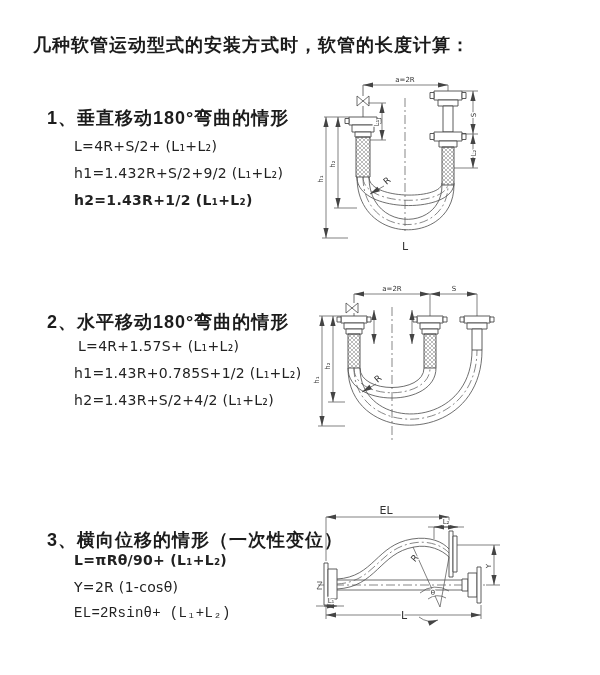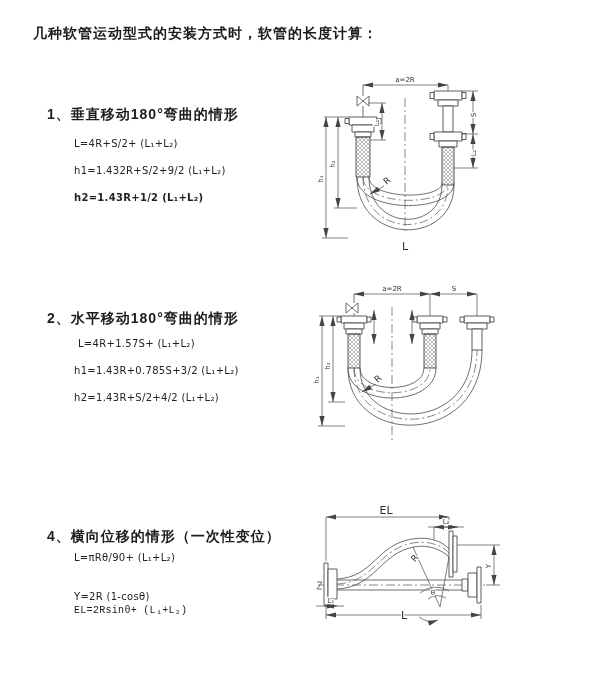--- a/index.html
+++ b/index.html
@@ -1,21 +1,21 @@
 <!DOCTYPE html>
 <html><head>
 <meta charset="utf-8">
 <style>
   html,body{margin:0;padding:0;}
   body{width:600px;height:675px;background:#fff;position:relative;overflow:hidden;
        font-family:"Liberation Sans",sans-serif;color:#1c1c1c;}
   .abs{position:absolute;}
-  .title{left:33px;top:25px;font-size:14px;font-weight:bold;letter-spacing:1px;white-space:nowrap;}
-  .heading{font-size:14px;font-weight:bold;letter-spacing:1px;white-space:nowrap;}
-  .formula{font-family:"DejaVu Sans","Liberation Sans",sans-serif;font-size:10px;
+  .title{left:33px;top:33px;font-size:18px;font-weight:bold;letter-spacing:1px;white-space:nowrap;}
+  .heading{font-size:18px;font-weight:bold;letter-spacing:1px;white-space:nowrap;}
+  .formula{font-family:"DejaVu Sans","Liberation Sans",sans-serif;font-size:14px;
            letter-spacing:0.3px;white-space:nowrap;color:#222;}
   svg{position:absolute;overflow:visible;}
   svg line,svg path,svg rect,svg circle{vector-effect:non-scaling-stroke;}
   .thin{stroke:#4a4a4a;stroke-width:0.8;fill:none;}
   .dim{stroke:#4a4a4a;stroke-width:0.7;fill:none;}
   .cl{stroke:#555;stroke-width:0.7;fill:none;stroke-dasharray:9 3 2 3;}
   .fit{stroke:#4a4a4a;stroke-width:0.9;fill:#fff;}
   .lbl{font-family:"DejaVu Sans","Liberation Sans",sans-serif;font-size:7px;fill:#333;
        paint-order:stroke;stroke:#fff;stroke-width:2.5px;text-anchor:middle;}
   .lbl-big{font-size:11px;}
@@ -26,26 +26,26 @@
 
 <div class="abs title">几种软管运动型式的安装方式时，软管的长度计算：</div>
 
 <div class="abs heading" style="left:47px;top:106px;">1、垂直移动180°弯曲的情形</div>
 <div class="abs formula" style="left:74px;top:138px;">L=4R+S/2+ (L₁+L₂)</div>
 <div class="abs formula" style="left:74px;top:165px;">h1=1.432R+S/2+9/2 (L₁+L₂)</div>
 <div class="abs formula" style="left:74px;top:192px;font-weight:bold;">h2=1.43R+1/2 (L₁+L₂)</div>
 
 <div class="abs heading" style="left:47px;top:310px;">2、水平移动180°弯曲的情形</div>
 <div class="abs formula" style="left:78px;top:338px;">L=4R+1.57S+ (L₁+L₂)</div>
-<div class="abs formula" style="left:74px;top:365px;">h1=1.43R+0.785S+3/2 (L₁+L₂)</div>
+<div class="abs formula" style="left:74px;top:365px;">h1=1.43R+0.785S+1/2 (L₁+L₂)</div>
 <div class="abs formula" style="left:74px;top:392px;">h2=1.43R+S/2+4/2 (L₁+L₂)</div>
 
-<div class="abs heading" style="left:47px;top:528px;">4、横向位移的情形（一次性变位）</div>
-<div class="abs formula" style="left:74px;top:552px;">L=πRθ/90+ (L₁+L₂)</div>
-<div class="abs formula" style="left:74px;top:579px;margin-top:12px;">Y=2R (1-cosθ)</div>
+<div class="abs heading" style="left:47px;top:528px;">3、横向位移的情形（一次性变位）</div>
+<div class="abs formula" style="left:74px;top:552px;font-weight:bold;">L=πRθ/90+ (L₁+L₂)</div>
+<div class="abs formula" style="left:74px;top:579px;">Y=2R (1-cosθ)</div>
 <div class="abs formula" style="left:74px;top:605px;font-family:Liberation Mono, monospace;">EL=2Rsinθ+ (L₁+L₂)</div>
 
 <svg style="left:318px;top:70px;" width="175" height="188" viewBox="0 0 175 188">
   <defs>
     <marker id="a1e" markerWidth="12" markerHeight="8" refX="11" refY="4" orient="auto" markerUnits="userSpaceOnUse">
       <path d="M11,4 L1,1.4 L1,6.6 Z" fill="#444"></path>
       </marker>
     <marker id="a1s" markerWidth="12" markerHeight="8" refX="11" refY="4" orient="auto-start-reverse" markerUnits="userSpaceOnUse">
       <path d="M11,4 L1,1.4 L1,6.6 Z" fill="#444"></path>
       </marker>

